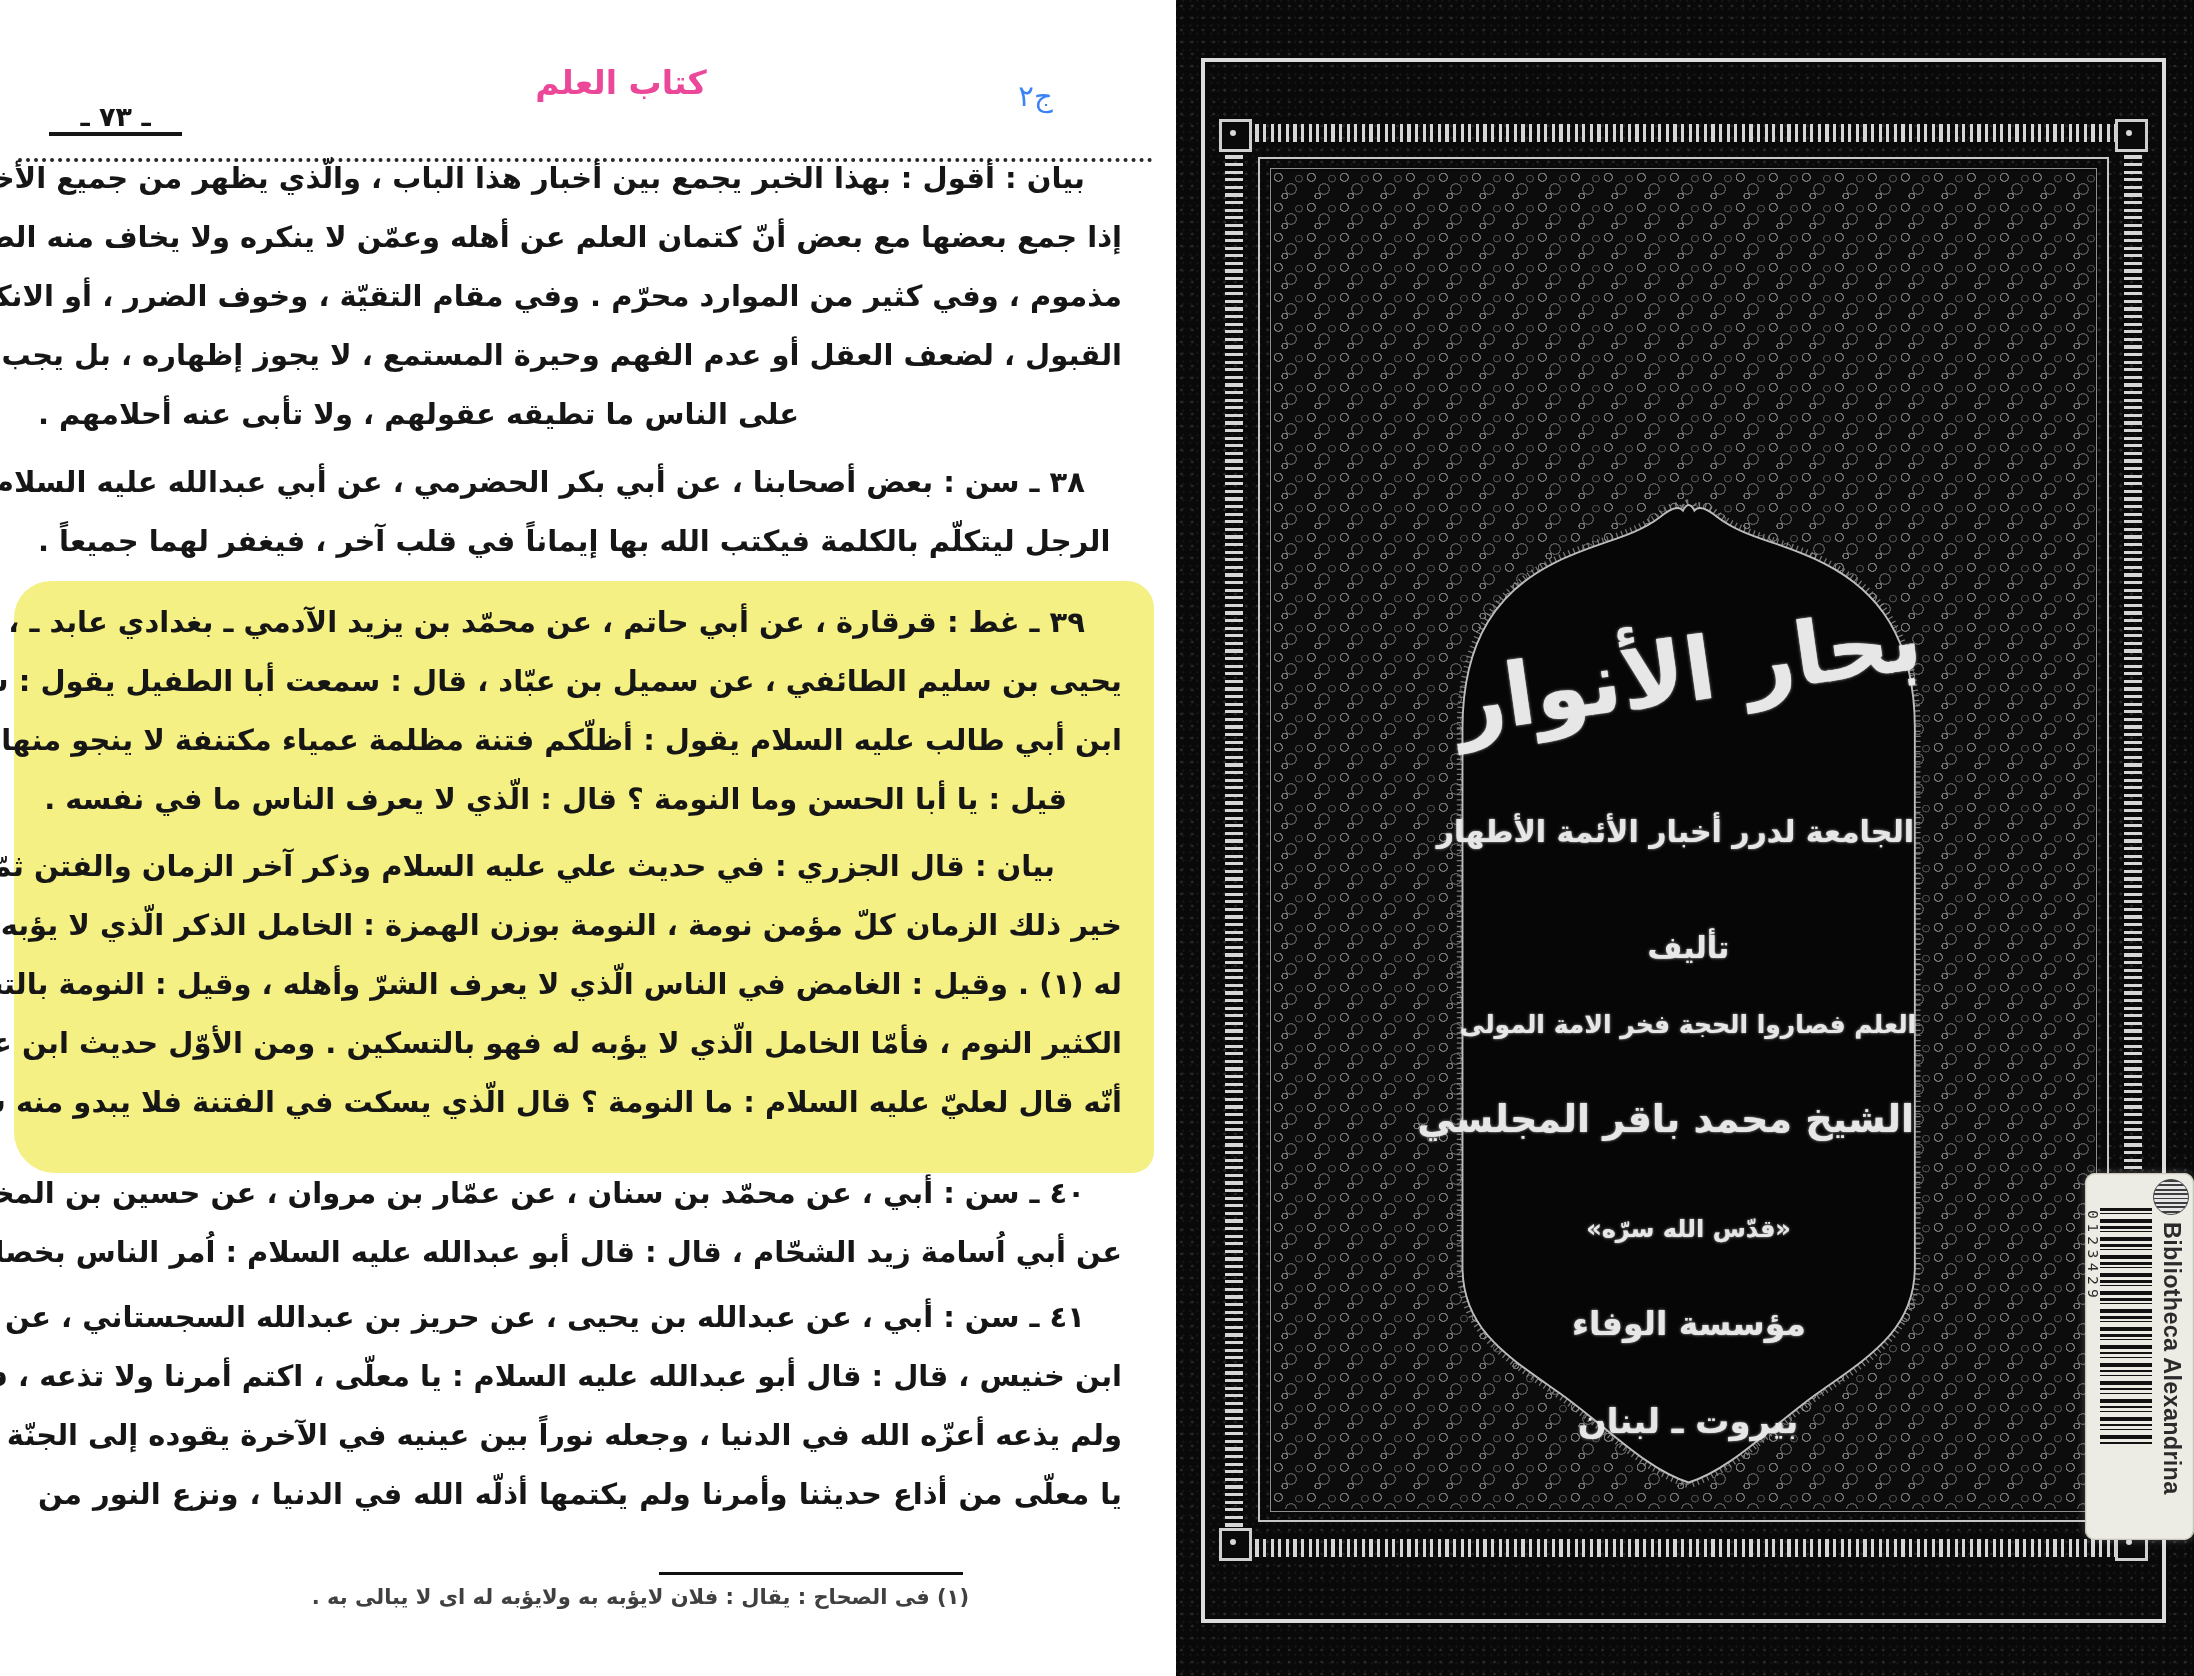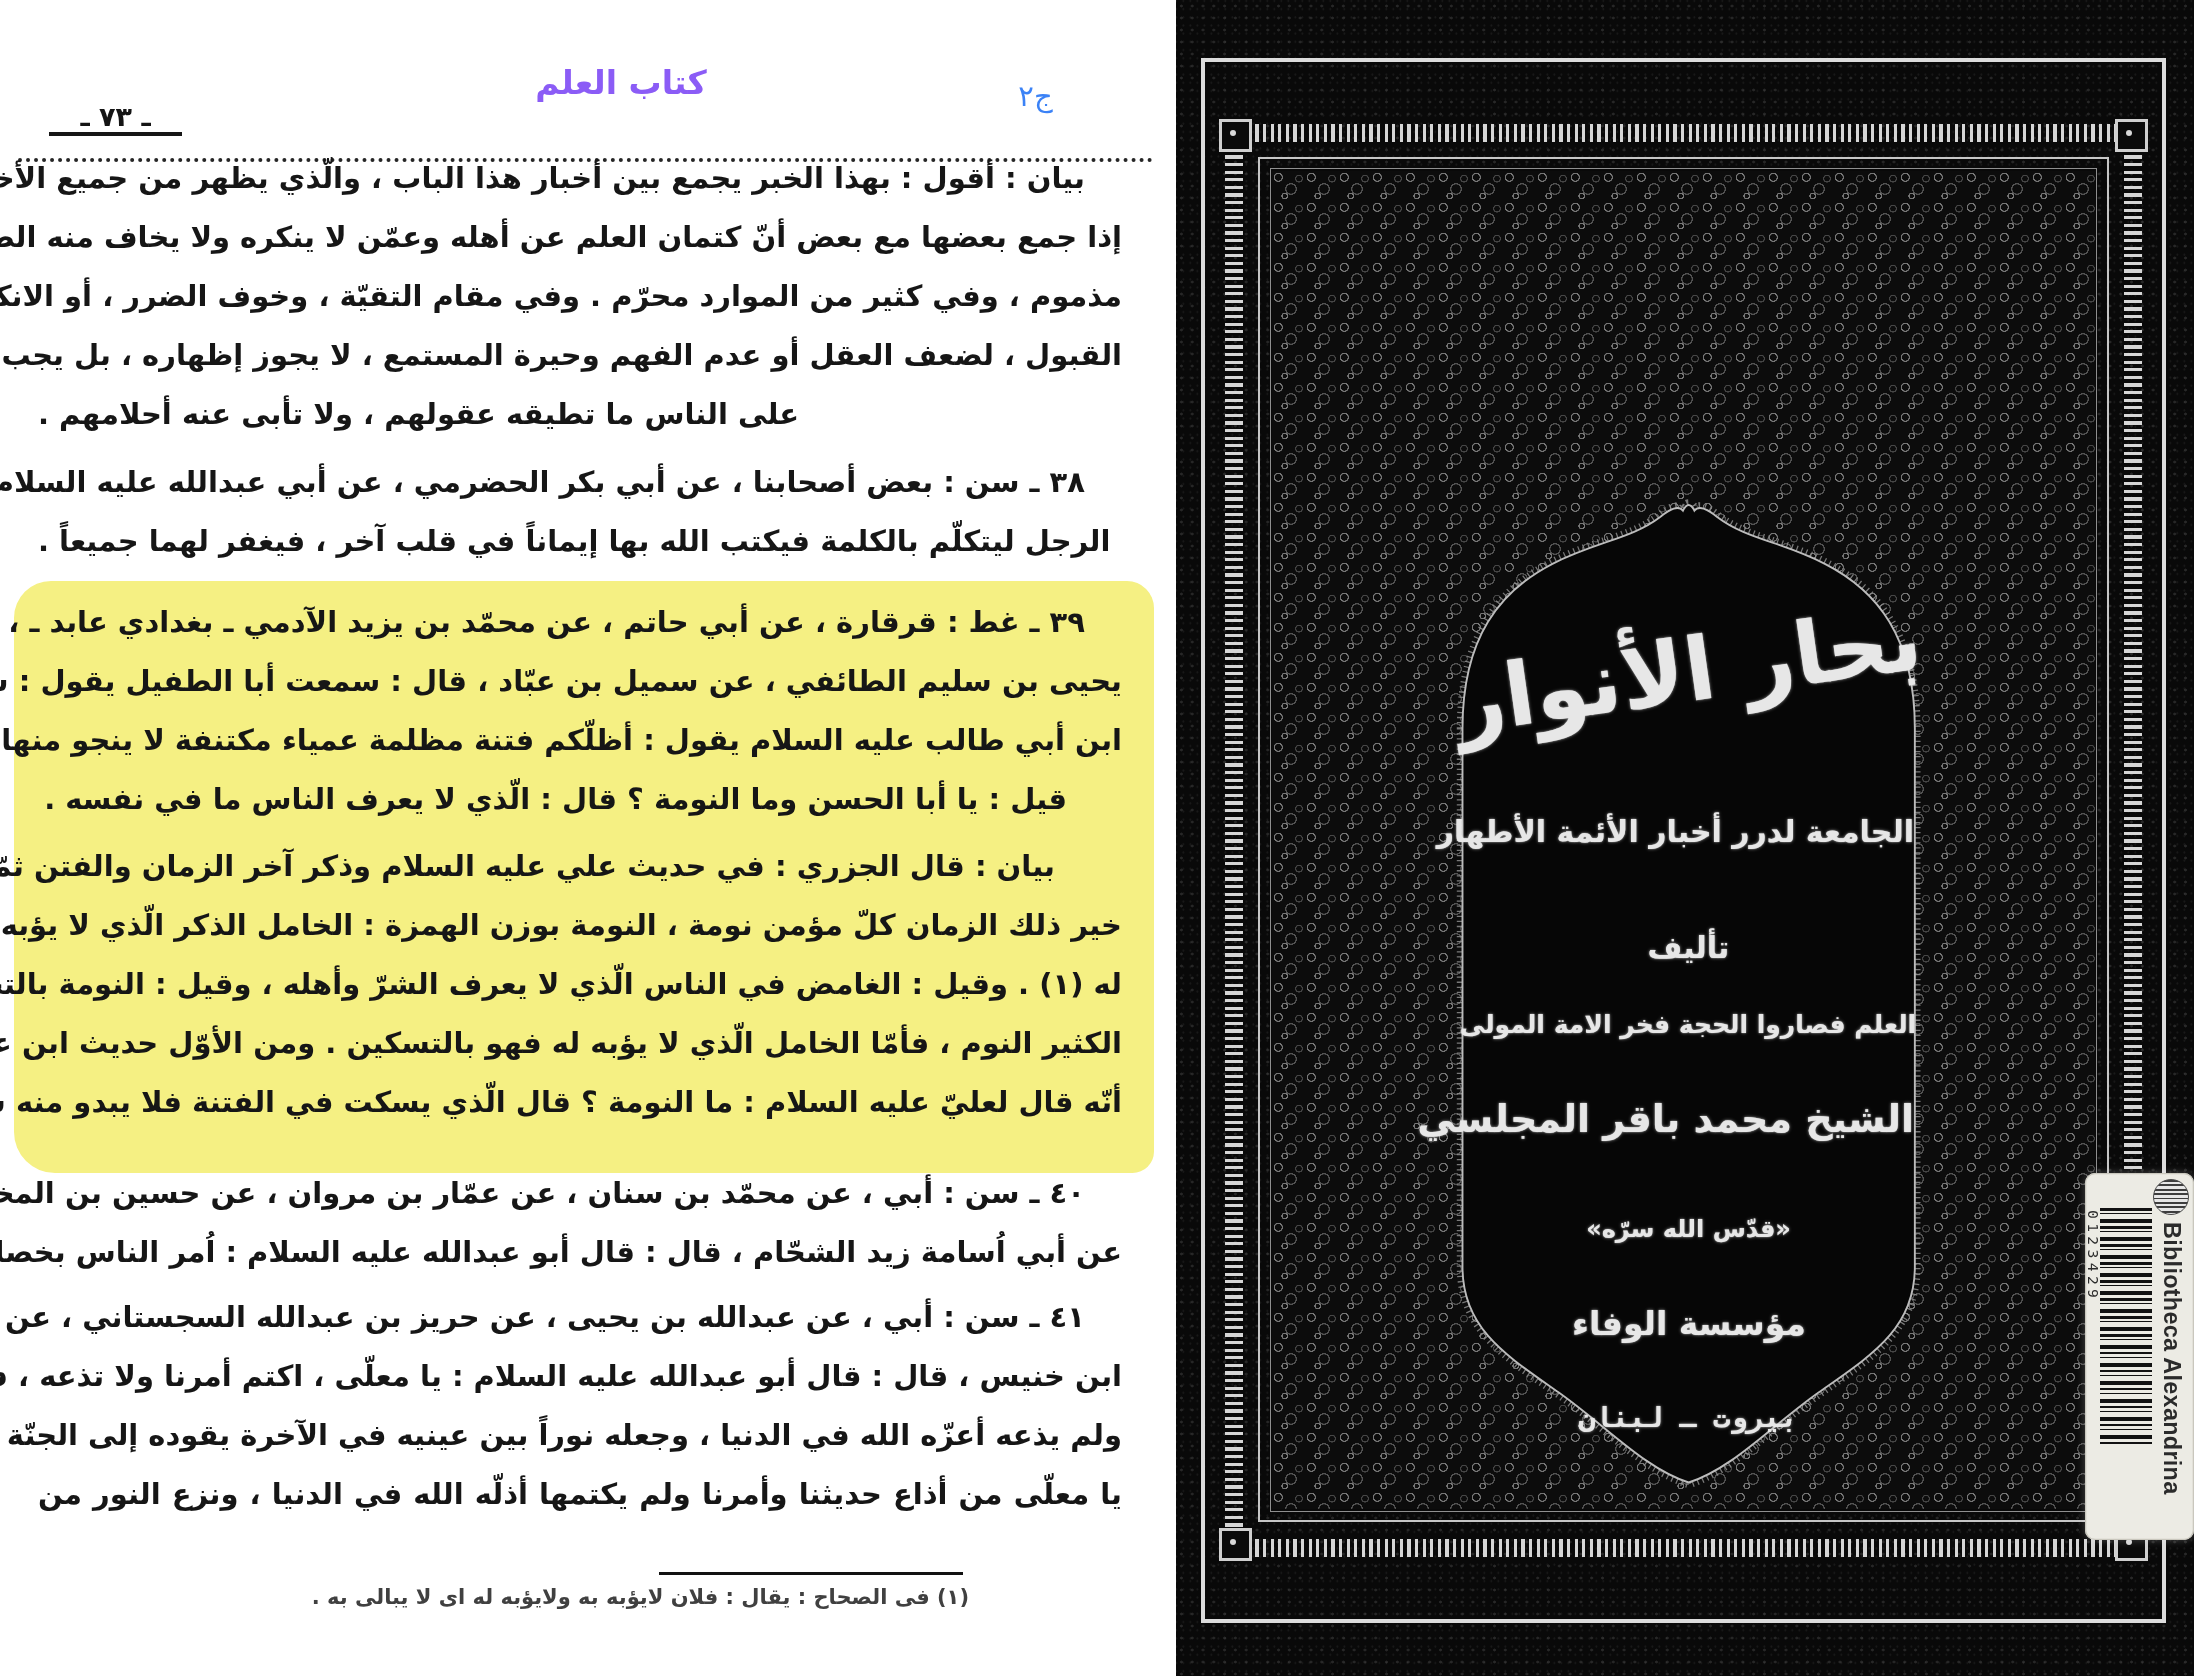--- a/index.html
+++ b/index.html
@@ -5,21 +5,21 @@
   html,body{margin:0;padding:0;background:#555;}
   #stage{position:relative;width:2194px;height:1677px;background:#ffffff;overflow:hidden;
          font-family:"DejaVu Sans",sans-serif;}
 
   
   .page{position:absolute;left:0;top:0;width:1176px;height:1677px;background:#ffffff;}
   .pagenum{position:absolute;left:49px;top:101px;width:133px;text-align:center;
            font-size:27px;font-weight:700;color:#141414;border-bottom:4.4px solid #161616;
            direction:rtl;}
   .booktitle{position:absolute;left:507px;top:63px;width:228px;text-align:center;
-             font-size:33px;font-weight:700;color:#8b5cf6;direction:rtl;}
+             font-size:33px;font-weight:700;color:#ec4899;direction:rtl;}
   .volume{position:absolute;left:991px;top:79px;width:89px;text-align:center;
           font-size:29px;font-weight:400;color:#3b82f6;direction:rtl;}
   .dotline{position:absolute;left:18px;top:158px;width:1135px;height:0;
            border-top:4.4px dotted #262626;}
 
   .hl{position:absolute;left:14px;top:581px;width:1140px;height:592px;
       background:#f5f083;border-radius:37px 27px 21.5px 41px;}
 
   .textcol{position:absolute;left:38px;top:149px;width:1084px;direction:rtl;color:#161616;}
   .para{margin:0;}
@@ -70,21 +70,21 @@
   .ctext{position:absolute;color:#e7e7e7;font-weight:700;text-align:center;direction:rtl;
          white-space:nowrap;text-shadow:0 0 3.8px rgba(255,255,255,.45),0 0 1.3px rgba(255,255,255,.6);}
   .title{left:262px;top:538px;width:500px;height:266px;font-size:87px;line-height:266px;
          transform:rotate(-8deg);}
   .subtitle{left:288px;top:814px;width:450px;font-size:30px;}
   .tasnif{left:370px;top:930px;width:285px;font-size:30px;}
   .honor{left:281px;top:1010px;width:462px;font-size:25px;}
   .author{left:288px;top:1097px;width:450px;font-size:38px;}
   .bless{left:351px;top:1215px;width:323px;font-size:24px;}
   .publisher{left:307px;top:1304px;width:412px;font-size:33px;}
-  .city{left:319px;top:1401px;width:386px;font-size:28px;font-family:Liberation Mono, monospace;}
+  .city{left:319px;top:1401px;width:386px;font-size:34px;}
 
   
   .sticker{position:absolute;left:910px;top:1173px;width:109px;height:367px;z-index:6;}
   .sticker-inner{position:relative;width:367px;height:109px;transform-origin:54px 54px;
                  transform:rotate(90deg);background:#ecebe4;border-radius:10px;
                  box-shadow:inset 0 0 0 1.3px #c9c7bd, 0 0 9px rgba(255,255,255,.25);}
   .ba-logo{position:absolute;left:6.3px;top:5px;width:34px;height:34px;border-radius:50%;
            border:1.9px solid #4a4a4a;
            background:repeating-linear-gradient(90deg,#3d3d3d 0 1.9px,#e6e6e6 1.9px 4.4px);}
   .ba-text{position:absolute;left:49px;top:9px;font-family:"Liberation Sans",sans-serif;

